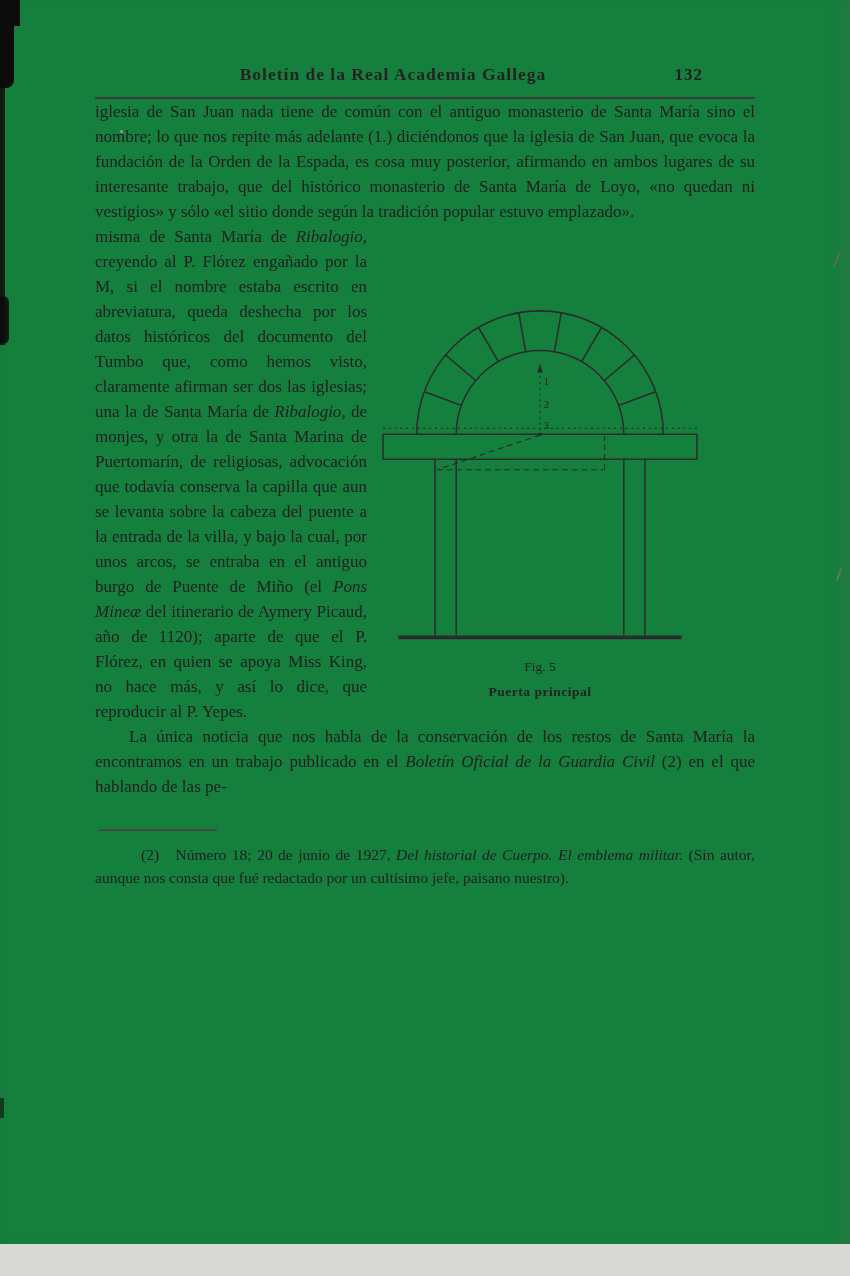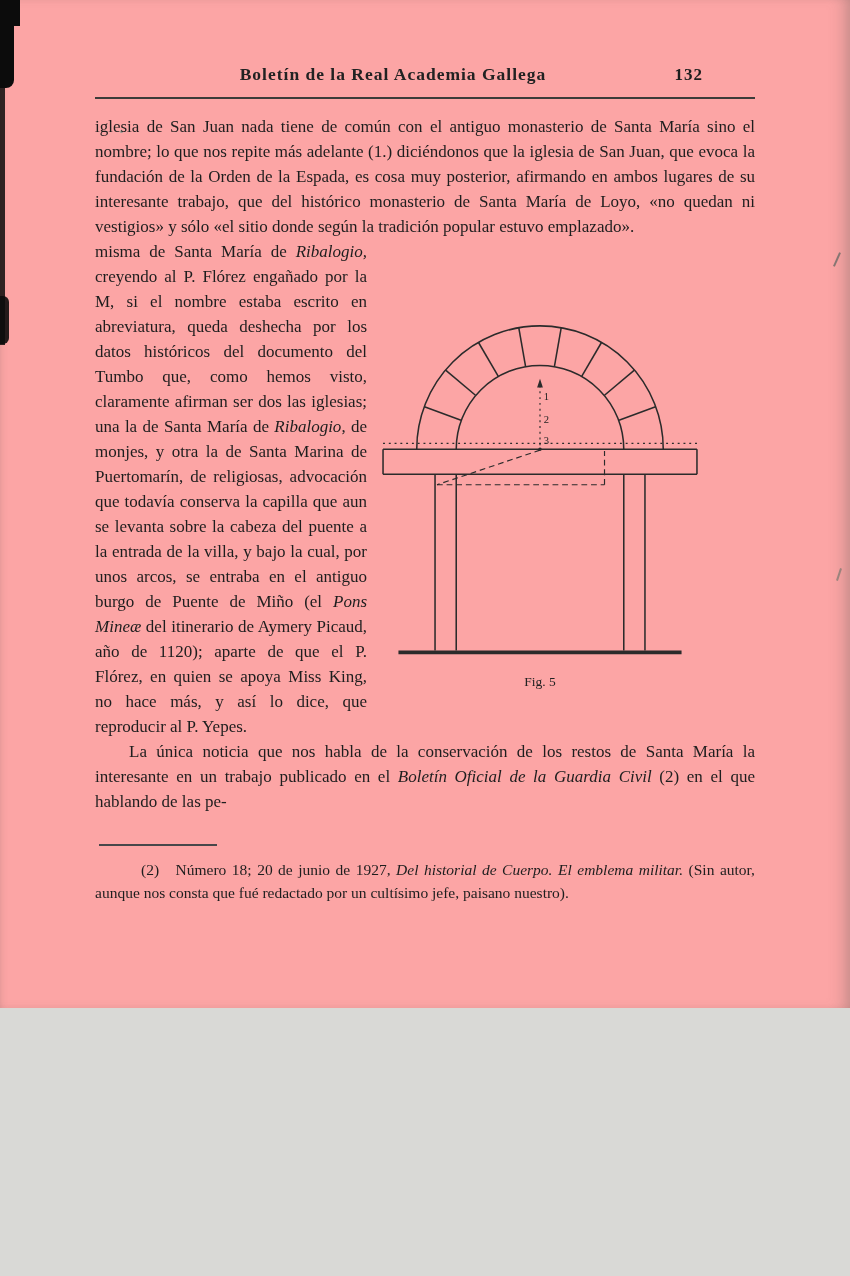--- a/index.html
+++ b/index.html
@@ -1,18 +1,18 @@
 <!DOCTYPE html>
 <html><head>
 <meta charset="utf-8">
 <style>
   html,body { margin:0; padding:0; background:#d9d9d6; }
   .page {
-    position:relative; width:850px; height:1008px; margin:0 auto;
-    background:#fca5a5; overflow:hidden;
+    position:relative; width:850px; height:1244px; margin:0 auto;
+    background:#15803d; overflow:hidden;
     font-family:"Liberation Serif", serif; color:#1e1e1e;
     box-shadow: inset -14px 0 18px -12px rgba(90,90,85,0.45), inset 4px 0 10px -6px rgba(60,60,55,0.3);
   }
   
   .artifact { position:absolute; background:#0c0c0c; }
   .a1 { left:0; top:0; width:14px; height:88px; border-radius:0 0 8px 0; }
   .a2 { left:0; top:0; width:20px; height:26px; }
   .a3 { left:0; top:80px; width:5px; height:265px; opacity:.85; }
   .a4 { left:0; top:296px; width:9px; height:48px; border-radius:0 6px 6px 0; opacity:.9; }
   .a5 { left:0; top:1098px; width:4px; height:20px; opacity:.6; }
@@ -23,21 +23,21 @@
   .content { position:absolute; left:95px; top:64px; width:660px; }
 
   .hdr { position:relative; height:28px; }
   .hdr-title {
     text-align:center; font-weight:bold; font-size:17.5px; letter-spacing:1px;
     transform:translateX(-32px); color:#222;
   }
   .hdr-page { position:absolute; right:52px; top:1px; font-size:17px; font-weight:bold; letter-spacing:1px; }
   .hdr-rule { border:0; border-top:2.5px solid #3c3c3a; margin:5px 0 0 0; }
 
-  .bodytext { margin-top:15px; font-size:17px; line-height:25px; text-align:justify; }
+  .bodytext { font-size:17px; line-height:25px; text-align:justify; }
   .bodytext p { margin:0; }
   .indent { text-indent:34px; }
 
   .fig { float:right; width:388px; padding:6px 0 2px 0; }
   .figwrap { width:318px; margin-left:14px; text-align:center; }
   .fig svg { display:block; }
   .fig-label { font-size:13.5px; margin-top:8px; color:#222; }
   .fig-caption { font-size:13.5px; font-weight:bold; letter-spacing:.5px; color:#222; }
 
   .footnotes { clear:both; margin-top:30px; font-size:15.5px; line-height:23px; }
@@ -113,26 +113,27 @@
               <circle cx="165" cy="212" r="1.8" fill="#2b2b2b"></circle>
               <text class="marker" x="169" y="161">1</text>
               <text class="marker" x="169" y="185">2</text>
               <text class="marker" x="169" y="207">3</text>
 
               <line class="dashed" x1="165" y1="213" x2="58" y2="249"></line>
               <line class="dashed" x1="58" y1="249" x2="232" y2="249"></line>
               <line class="dashed" x1="232" y1="249" x2="232" y2="214"></line>
             </svg>
             <div class="fig-label">Fig. 5</div>
+            <div class="fig-caption">Puerta principal</div>
           </div>
         </div>
         <p><span>misma de Santa María de </span><i>Ribalogio,</i><span> creyendo al P. Flórez engañado por la M, si el nombre estaba escrito en abreviatura, queda deshecha por los datos históricos del documento del Tumbo que, como hemos visto, claramente afirman ser dos las iglesias; una la de Santa María de </span><i>Ribalogio</i><span>, de monjes, y otra la de Santa Marina de Puertomarín, de religiosas, advocación que todavía conserva la capilla que aun se levanta sobre la cabeza del puente a la entrada de la villa, y bajo la cual, por unos arcos, se entraba en el antiguo burgo de Puente de Miño (el </span><i>Pons Mineæ</i><span> del itinerario de Aymery Picaud, año de 1120); aparte de que el P. Flórez, en quien se apoya Miss King, no hace más, y así lo dice, que reproducir al P. Yepes.</span></p>
       </div>
 
-      <p class="indent"><span>La única noticia que nos habla de la conservación de los restos de Santa María la interesante en un trabajo publicado en el </span><i>Boletín Oficial de la Guardia Civil</i><span> (2) en el que hablando de las pe-</span></p>
+      <p class="indent"><span>La única noticia que nos habla de la conservación de los restos de Santa María la encontramos en un trabajo publicado en el </span><i>Boletín Oficial de la Guardia Civil</i><span> (2) en el que hablando de las pe-</span></p>
 
     </div>
 
     <div class="footnotes">
       <hr class="fn-rule">
       <p class="fn"><span>(2)&nbsp;&nbsp;&nbsp;Número 18; 20 de junio de 1927, </span><i>Del historial de Cuerpo. El emblema militar.</i><span> (Sin autor, aunque nos consta que fué redactado por un cultísimo jefe, paisano nuestro).</span></p>
     </div>
 
   </div>
 </div>

